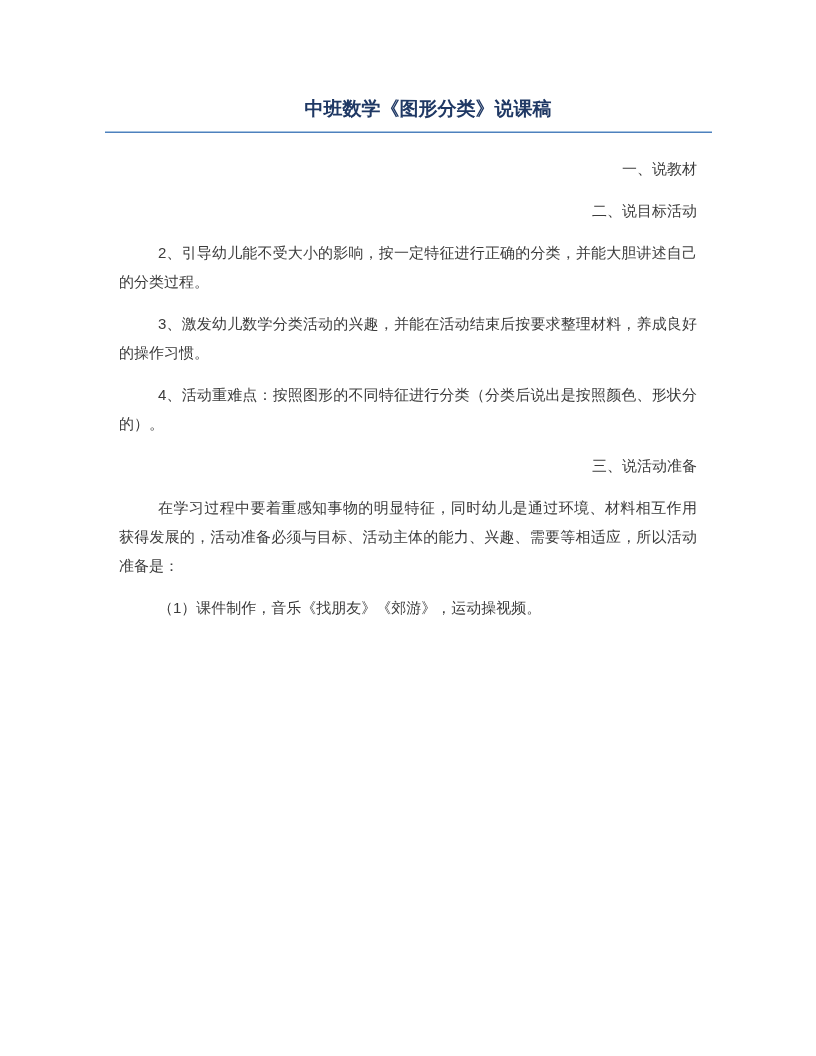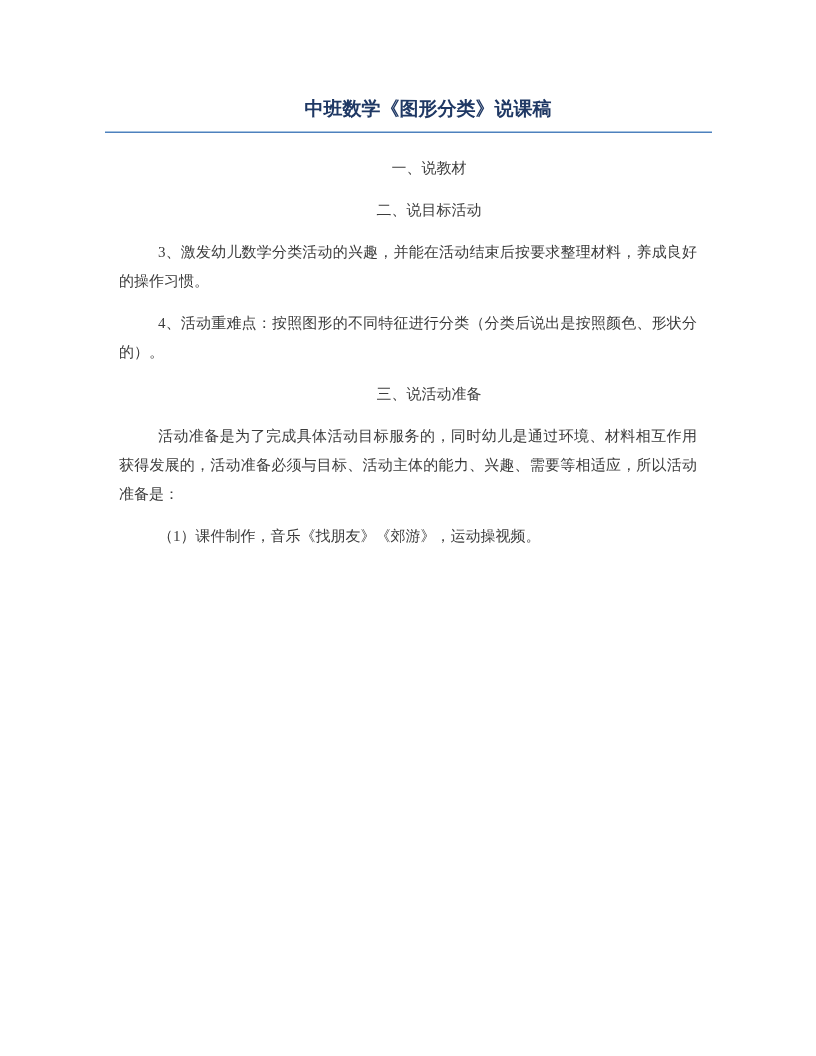--- a/index.html
+++ b/index.html
@@ -6,21 +6,20 @@
   body{
     width:816px;height:1056px;
     background:#ffffff;
     font-family:"Liberation Sans",sans-serif;
     overflow:hidden;
   }
   .page{
     position:relative;
     width:816px;height:1056px;
     background:#ffffff;
-    font-family:Liberation Serif, serif;
   }
   .content{
     position:absolute;
     left:119px;top:96px;
     width:578px;
     color:#3b3b3b;
   }
   .doc-title{
     font-size:19px;
     line-height:25px;
@@ -39,34 +38,35 @@
     margin-top:21px;
     font-size:15px;
     line-height:29px;
     text-align:justify;
   }
   .doc-body p{
     margin:0 0 13px 0;
     text-indent:39px;
   }
   .doc-body p.heading{
-    text-align:center;
+    text-align:right;
     text-indent:42px;
   }
 </style>
 </head>
 <body>
 
 <div class="page">
   <div class="content" style="color: rgb(59, 59, 59);">
     <div class="doc-title" style="color: rgb(31, 56, 100);">中班数学《图形分类》说课稿</div>
     <div class="title-rule" style="background: linear-gradient(rgb(163, 193, 224) 0px, rgb(163, 193, 224) 1px, rgb(79, 129, 189) 1px, rgb(79, 129, 189) 2px);"></div>
     <div class="doc-body">
         <p class="heading">一、说教材</p>
         <p class="heading">二、说目标活动</p>
+        <p>2、引导幼儿能不受大小的影响，按一定特征进行正确的分类，并能大胆讲述自己的分类过程。</p>
         <p>3、激发幼儿数学分类活动的兴趣，并能在活动结束后按要求整理材料，养成良好的操作习惯。</p>
         <p>4、活动重难点：按照图形的不同特征进行分类（分类后说出是按照颜色、形状分的）。</p>
         <p class="heading">三、说活动准备</p>
-        <p>活动准备是为了完成具体活动目标服务的，同时幼儿是通过环境、材料相互作用获得发展的，活动准备必须与目标、活动主体的能力、兴趣、需要等相适应，所以活动准备是：</p>
+        <p>在学习过程中要着重感知事物的明显特征，同时幼儿是通过环境、材料相互作用获得发展的，活动准备必须与目标、活动主体的能力、兴趣、需要等相适应，所以活动准备是：</p>
         <p>（1）课件制作，音乐《找朋友》《郊游》，运动操视频。</p>
       </div>
   </div>
 </div>
 
 </body></html>

